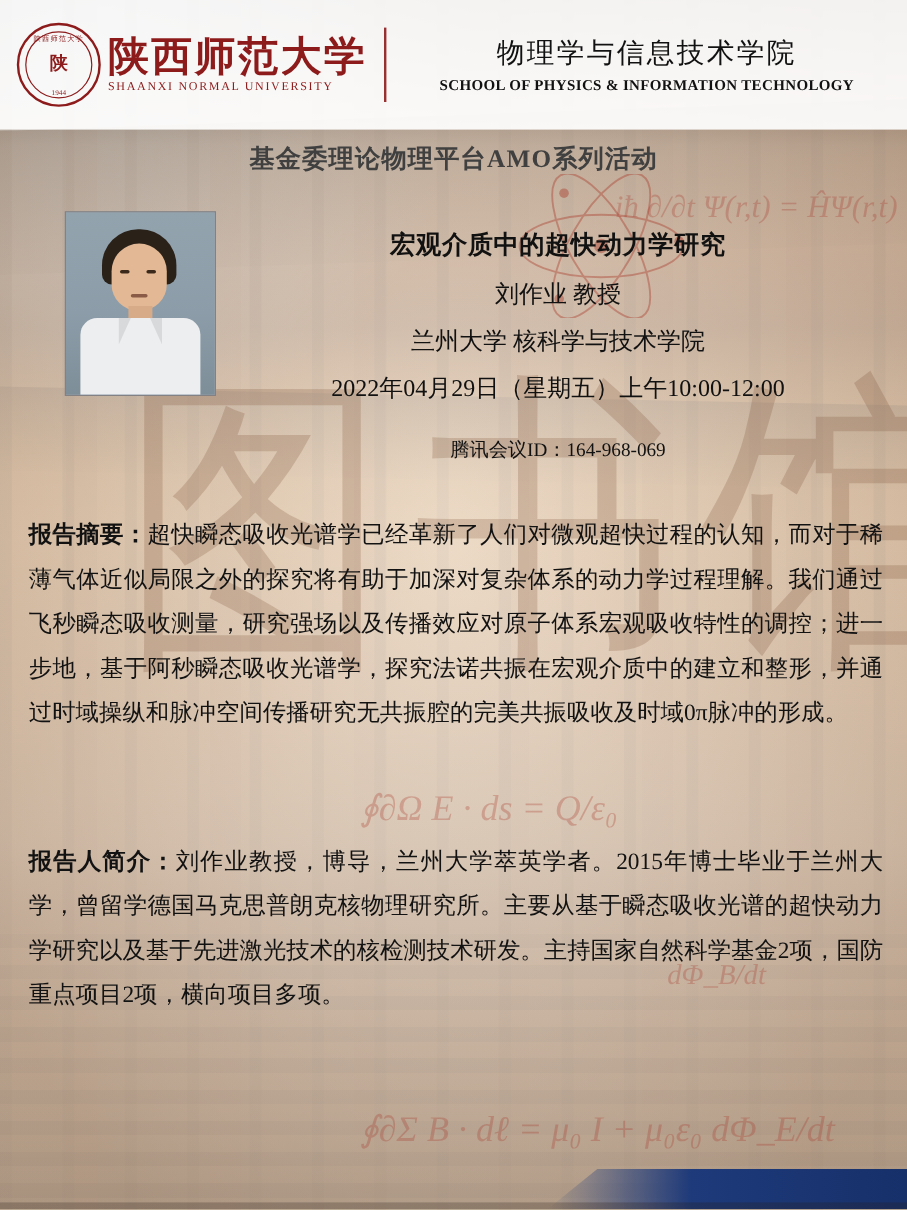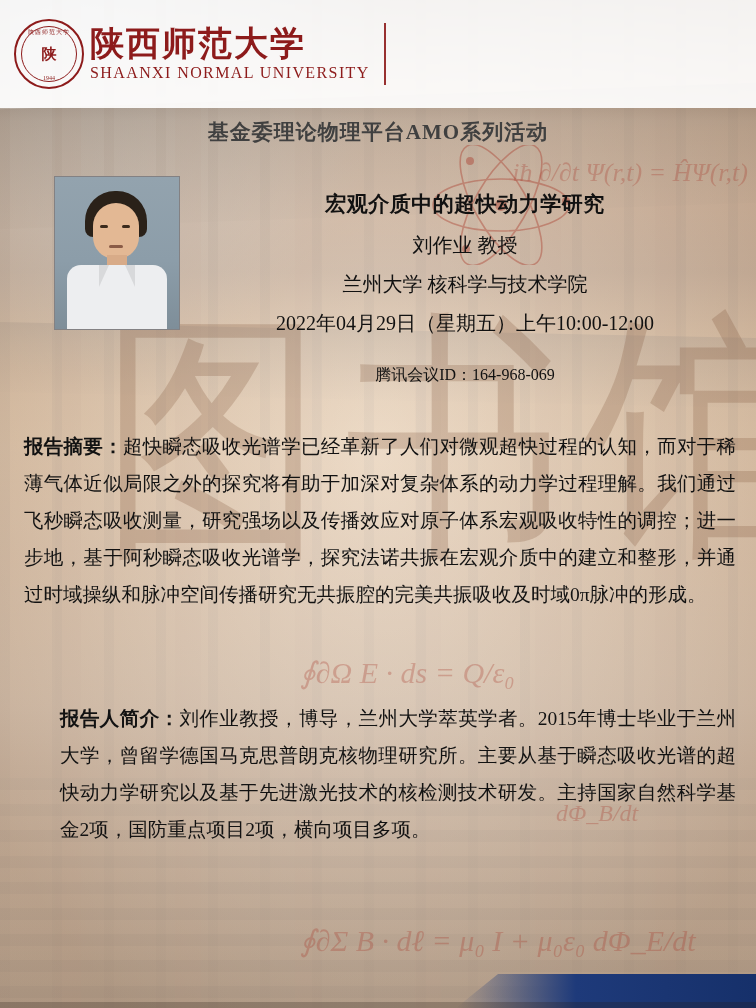--- a/index.html
+++ b/index.html
@@ -172,24 +172,24 @@
   .univ-block { flex: 0 0 auto; }
   .univ-cn {
     font-size: 34px;
     font-weight: bold;
     color: #8d1b1b;
     letter-spacing: 2px;
     line-height: 1.05;
     font-family: "Liberation Serif", serif;
   }
   .univ-en {
-    font-size: 16px;
+    font-size: 10px;
     color: #8d1b1b;
     letter-spacing: 1.4px;
-    text-align: center;
+    text-align: left;
     margin-top: 2px;
   }
   .vbar {
     width: 2px;
     height: 62px;
     background: #8d1b1b;
     margin: 0 14px;
     flex: 0 0 auto;
     opacity: .9;
   }
@@ -312,21 +312,21 @@
     font-size: 19.5px;
     line-height: 37px;
     text-align: justify;
     text-justify: inter-ideograph;
   }
   .para .lbl {
     font-weight: bold;
     font-family: Liberation Serif, serif;
   }
   #abstract { top: 428px; }
-  #bio { top: 700px; margin-left: 36px; }
+  #bio { top: 700px; }
   
   .corner-ribbon {
     position: absolute;
     right: 0; bottom: 0;
     width: 300px; height: 34px;
     background: linear-gradient(90deg, rgba(30,55,110,0) 0%, #1e3a7a 40%, #16306a 100%);
     clip-path: polygon(14% 0, 100% 0, 100% 100%, 0 100%);
   }
   .bottom-edge {
     position: absolute;
@@ -376,20 +376,24 @@
       <div class="arc-bot">1944</div>
     </div>
 
     <div class="univ-block">
       <div class="univ-cn">陕西师范大学</div>
       <div class="univ-en">SHAANXI NORMAL UNIVERSITY</div>
     </div>
 
     <div class="vbar"></div>
 
+    <div class="school-block">
+      <div class="school-cn">物理学与信息技术学院</div>
+      <div class="school-en">SCHOOL OF PHYSICS &amp; INFORMATION TECHNOLOGY</div>
+    </div>
   </div>
 
   <div class="series">基金委理论物理平台AMO系列活动</div>
 
   <div class="portrait">
     <div class="pbg"></div>
     <div class="hair"></div>
     <div class="face"></div>
     <div class="eye-l"></div>
     <div class="eye-r"></div>

